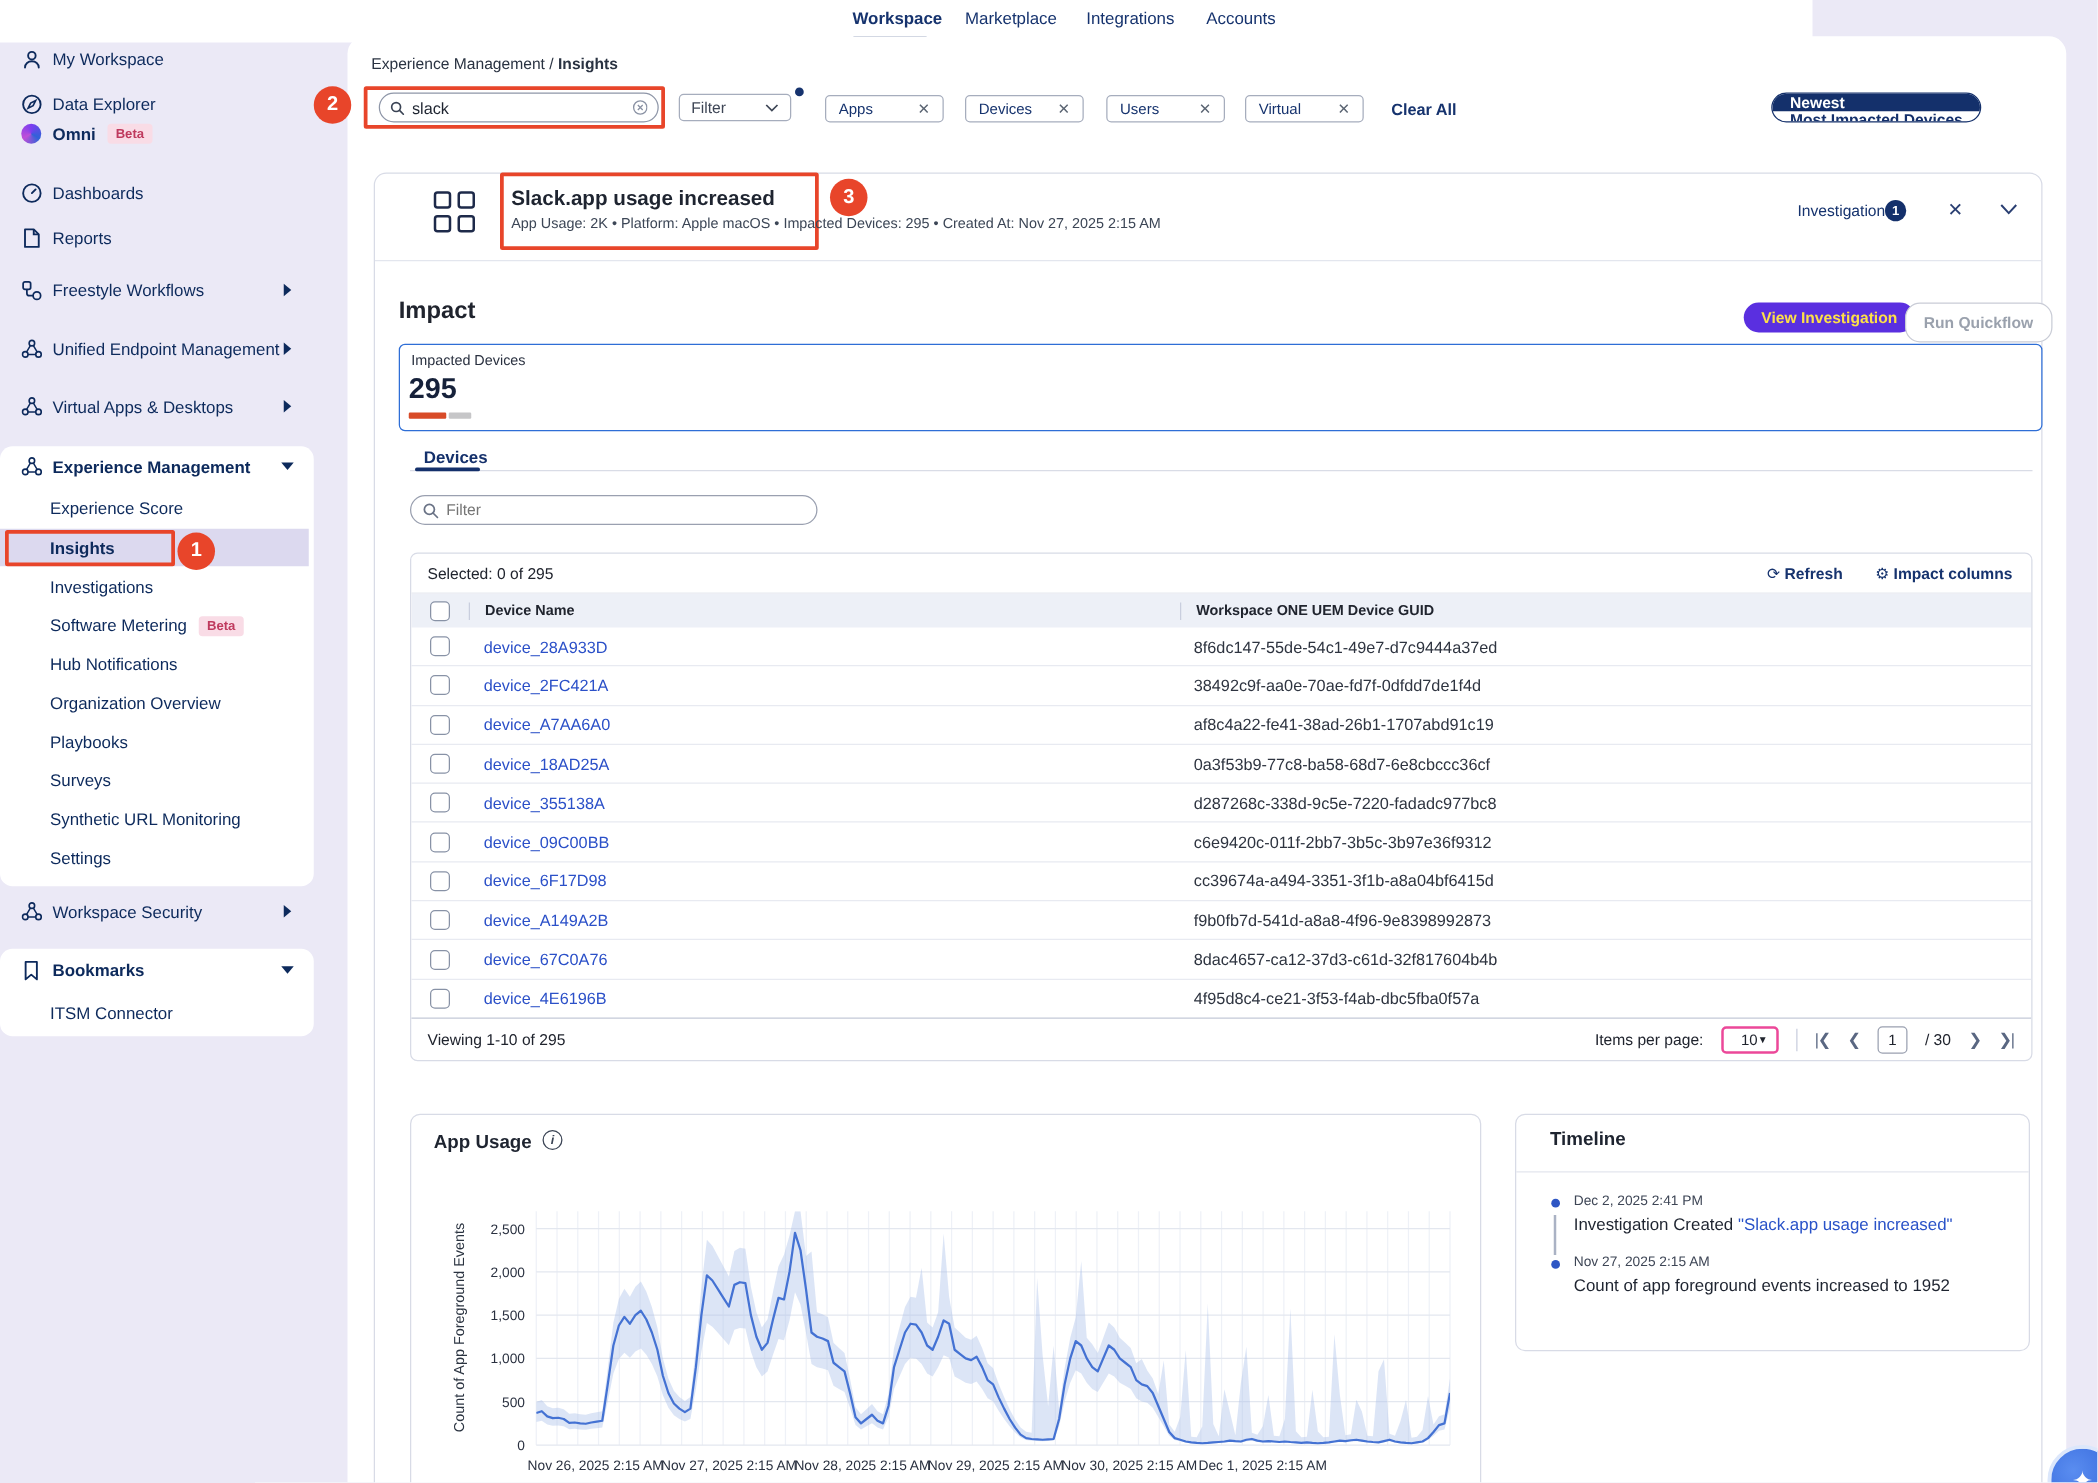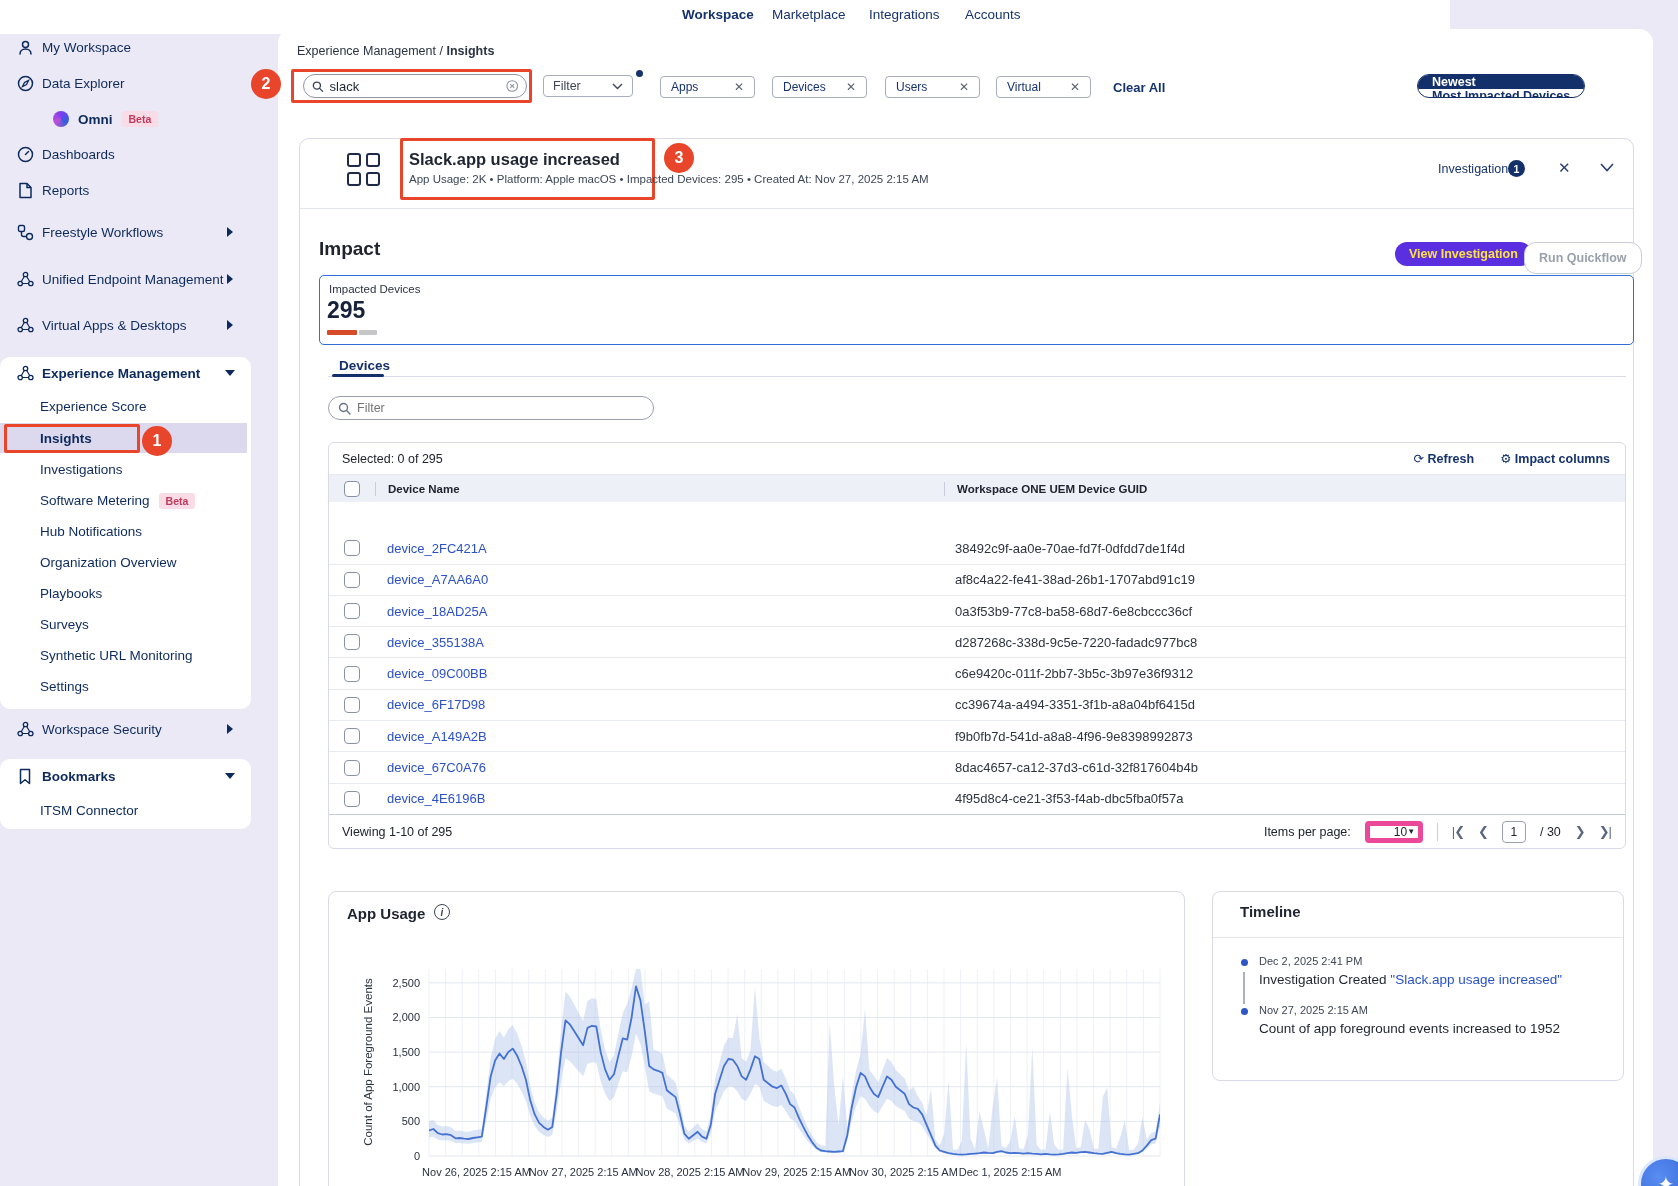--- a/index.html
+++ b/index.html
@@ -82,21 +82,21 @@
   .col-check { width:46px; display:flex; justify-content:center; }
   .col-name { width:568px; padding-left:12px; }
   .col-guid { flex:1; padding-left:12px; }
   .chk { width:16px; height:16px; border:1.5px solid #8892a6; border-radius:4px; background:#fff; cursor:pointer; }
   .t-row { position:absolute; left:0; width:100%; height:31.3px; display:flex; align-items:center; border-bottom:1px solid #e8eaf1; font-size:13px; }
   .t-row .name { color:#2b50c8; cursor:pointer; }
   .t-row .guid { color:#2e3440; }
   .vsep { width:1px; height:14px; background:#c9cede; }
   .tbl-foot { position:absolute; left:0; bottom:0; width:100%; height:33px; display:flex; align-items:center; font-size:12.5px; color:#20242e; }
   .pager { position:absolute; right:14px; display:flex; align-items:center; gap:14px; }
-  .pp-select { width:32px; height:22px; border:5px solid #ec4899; border-radius:4px; display:flex; align-items:center; justify-content:space-between; padding:0 24px; font-size:12px; cursor:pointer; }
+  .pp-select { width:46px; height:22px; border:2px solid #ec4899; border-radius:4px; display:flex; align-items:center; justify-content:space-between; padding:0 14px; font-size:12px; cursor:pointer; }
   .pg-ic { color:#5a6782; font-size:13px; cursor:pointer; letter-spacing:-1px; }
   .pg-box { width:24px; height:22px; border:1px solid #9aa0b0; border-radius:4px; display:flex; align-items:center; justify-content:center; font-size:12px; }
 
   .usage-card { left:328px; top:891px; width:857px; height:310px; border:1px solid #d8dbe6; border-radius:8px; background:#fff; }
   .usage-title { left:347px; top:905px; font-size:15px; font-weight:700; color:#1e2430; }
   .info-ic { left:434px; top:904px; width:16px; height:16px; border:1.4px solid #3a4354; border-radius:50%; font-size:10px; color:#3a4354; display:flex; align-items:center; justify-content:center; font-weight:700; font-style:italic; }
   .ylab { left:300px; top:1055px; font-size:11.5px; color:#2a3340; transform:rotate(-90deg); transform-origin:center; width:220px; text-align:center; position:absolute; left:258px; top:1056px; }
 
   .timeline-card { left:1212px; top:891px; width:412px; height:190px; border:1px solid #d8dbe6; border-radius:8px; background:#fff; }
   .tl-title { left:1240px; top:903px; font-size:15px; font-weight:700; color:#1e2430; }
@@ -133,21 +133,21 @@
   </div>
   <div class="side-item" style="top:68px;">
     <span class="ic">
         <svg width="17" height="17" viewBox="0 0 17 17">
           <circle cx="8.5" cy="8.5" r="7" fill="none" stroke="#0d2a5c" stroke-width="1.5"></circle>
           <path d="M11.5 5.5 L9.5 9.5 L5.5 11.5 L7.5 7.5 Z" fill="none" stroke="#0d2a5c" stroke-width="1.3"></path>
         </svg>
       </span>
     <span class="lbl">Data Explorer</span>
   </div>
-  <div class="side-item" style="top:104px;padding-left:36px;">
+  <div class="side-item" style="top:92px;">
     <span class="ic">
         <span style="width:16px;height:16px;border-radius:50%;background:conic-gradient(#7b3df0,#2f62d8,#c04fd8,#7b3df0);display:inline-block;"></span>
       </span>
     <span class="lbl" style="font-weight:700;">Omni</span>
     <span class="beta">Beta</span>
   </div>
   <div class="side-item" style="top:139px;">
     <span class="ic">
         <svg width="17" height="17" viewBox="0 0 17 17">
           <circle cx="8.5" cy="8.5" r="7" fill="none" stroke="#0d2a5c" stroke-width="1.5"></circle>
@@ -379,20 +379,27 @@
     </div>
     <div class="tbl-head">
       <span class="col-check">
           <span class="chk"></span>
         </span>
       <span class="vsep"></span>
       <span class="col-name">Device Name</span>
       <span class="vsep"></span>
       <span class="col-guid">Workspace ONE UEM Device GUID</span>
     </div>
+    <div class="t-row" style="top:59px;">
+        <span class="col-check">
+          <span class="chk"></span>
+        </span>
+        <span class="col-name name">device_28A933D</span>
+        <span class="col-guid guid">8f6dc147-55de-54c1-49e7-d7c9444a37ed</span>
+      </div>
     <div class="t-row" style="top:90.3px;">
         <span class="col-check">
           <span class="chk"></span>
         </span>
         <span class="col-name name">device_2FC421A</span>
         <span class="col-guid guid">38492c9f-aa0e-70ae-fd7f-0dfdd7de1f4d</span>
       </div>
     <div class="t-row" style="top:121.6px;">
         <span class="col-check">
           <span class="chk"></span>

